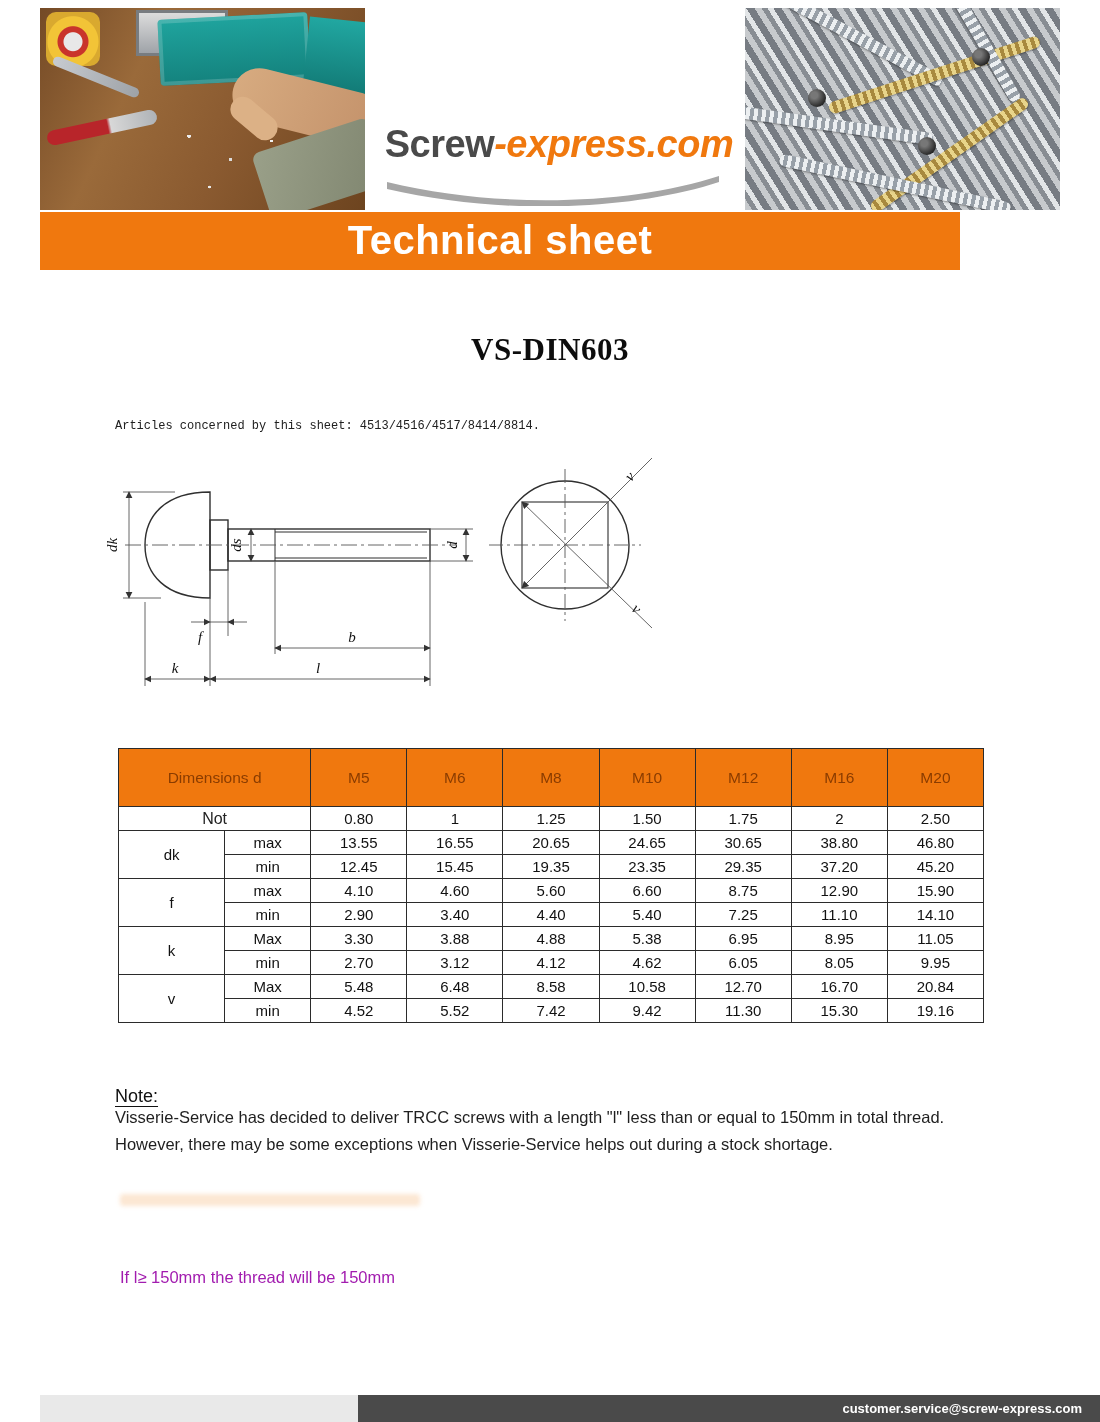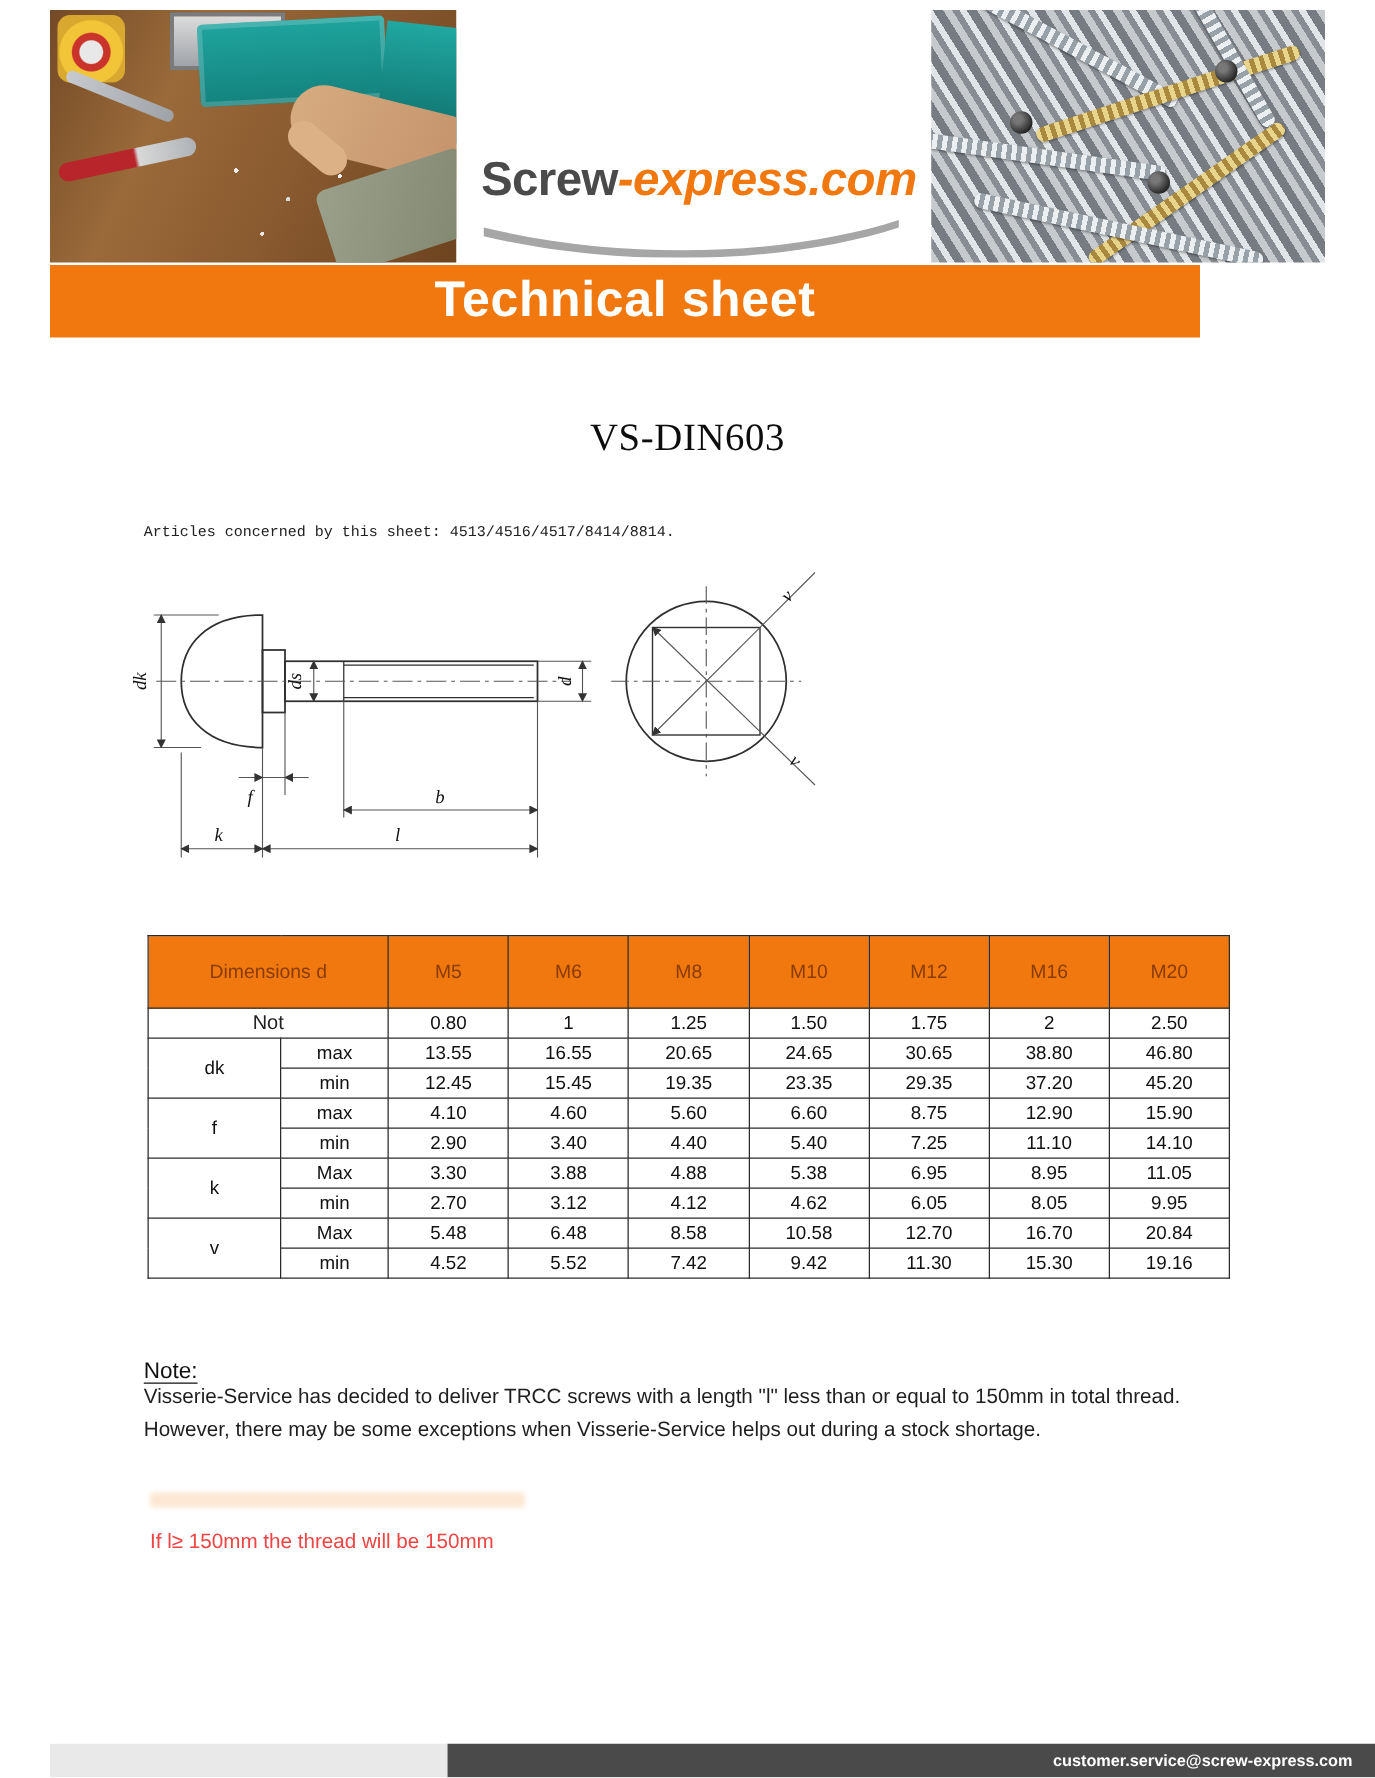--- a/index.html
+++ b/index.html
@@ -62,21 +62,21 @@
   .logo-line { font-size:38px; white-space:nowrap; }
   .logo-part1 { font-weight:bold; color:#4a4a4a; letter-spacing:-0.5px; }
   .logo-part2 { font-weight:bold; font-style:italic; color:var(--orange,#f0780e); letter-spacing:-0.5px; }
   .logo-swoosh { display:block; margin-top:6px; }
 
   
   .banner { position:absolute; left:40px; top:212px; width:920px; height:58px;
     background:var(--orange,#f0780e); color:#fff; font-weight:bold; font-size:40px;
     text-align:center; line-height:57px; letter-spacing:0.5px; }
   .doc-title { position:absolute; top:332px; left:0; width:100%; text-align:center;
-    font-family:"Liberation Serif", serif; font-weight:normal; font-size:31px; color:#0d0d0d; letter-spacing:0.5px; }
+    font-family:"Liberation Serif", serif; font-weight:bold; font-size:31px; color:#0d0d0d; letter-spacing:0.5px; }
   .articles { position:absolute; left:115px; top:419px; font-size:12px; color:#202020;font-family:Liberation Mono, monospace; }
 
   
   .drawing { position:absolute; left:105px; top:450px; width:570px; height:255px; }
   .dlabel { font:italic 15px "Liberation Serif", serif; fill:#111; }
 
   
   .dim-table { position:absolute; left:118px; top:748px; width:866px; border-collapse:collapse;
     table-layout:fixed; font-size:15px; color:#111; text-align:center; }
   .dim-table th, .dim-table td { border:1px solid #2b2b2b; height:24px; padding:0 3px; font-weight:normal; }
@@ -84,21 +84,21 @@
     height:58px; font-size:15.5px; }
   .dim-table .small { font-size:16px; color:#222;text-align:center; }
 
   
   .note-heading { position:absolute; left:115px; top:1086px; font-size:18px; color:#111;
     text-decoration:underline; text-underline-offset:4px; }
   .note-body { position:absolute; left:115px; top:1104px; width:868px; font-size:16.5px;
     color:#1f1f1f; line-height:1.65; }
   .faded-artifact { position:absolute; left:120px; top:1194px; width:300px; height:12px;
     background:rgba(243,146,55,0.22); filter:blur(2px); border-radius:3px; }
-  .note-condition { position:absolute; left:120px; top:1224px; font-size:16.5px; color:#ef4444; }
+  .note-condition { position:absolute; left:120px; top:1268px; font-size:16.5px; color:#a21caf; }
 
   
   .footer-light { position:absolute; left:40px; bottom:0; width:318px; height:27px; background:#e9e9e9; }
   .footer-dark { position:absolute; left:358px; bottom:0; width:742px; height:27px;
     background:var(--footer-dark,#4a4a4a); color:#fff; font-size:13px; font-weight:bold;
     text-align:right; line-height:27px; padding-right:18px; }
 </style>
 </head>
 <body>
 

